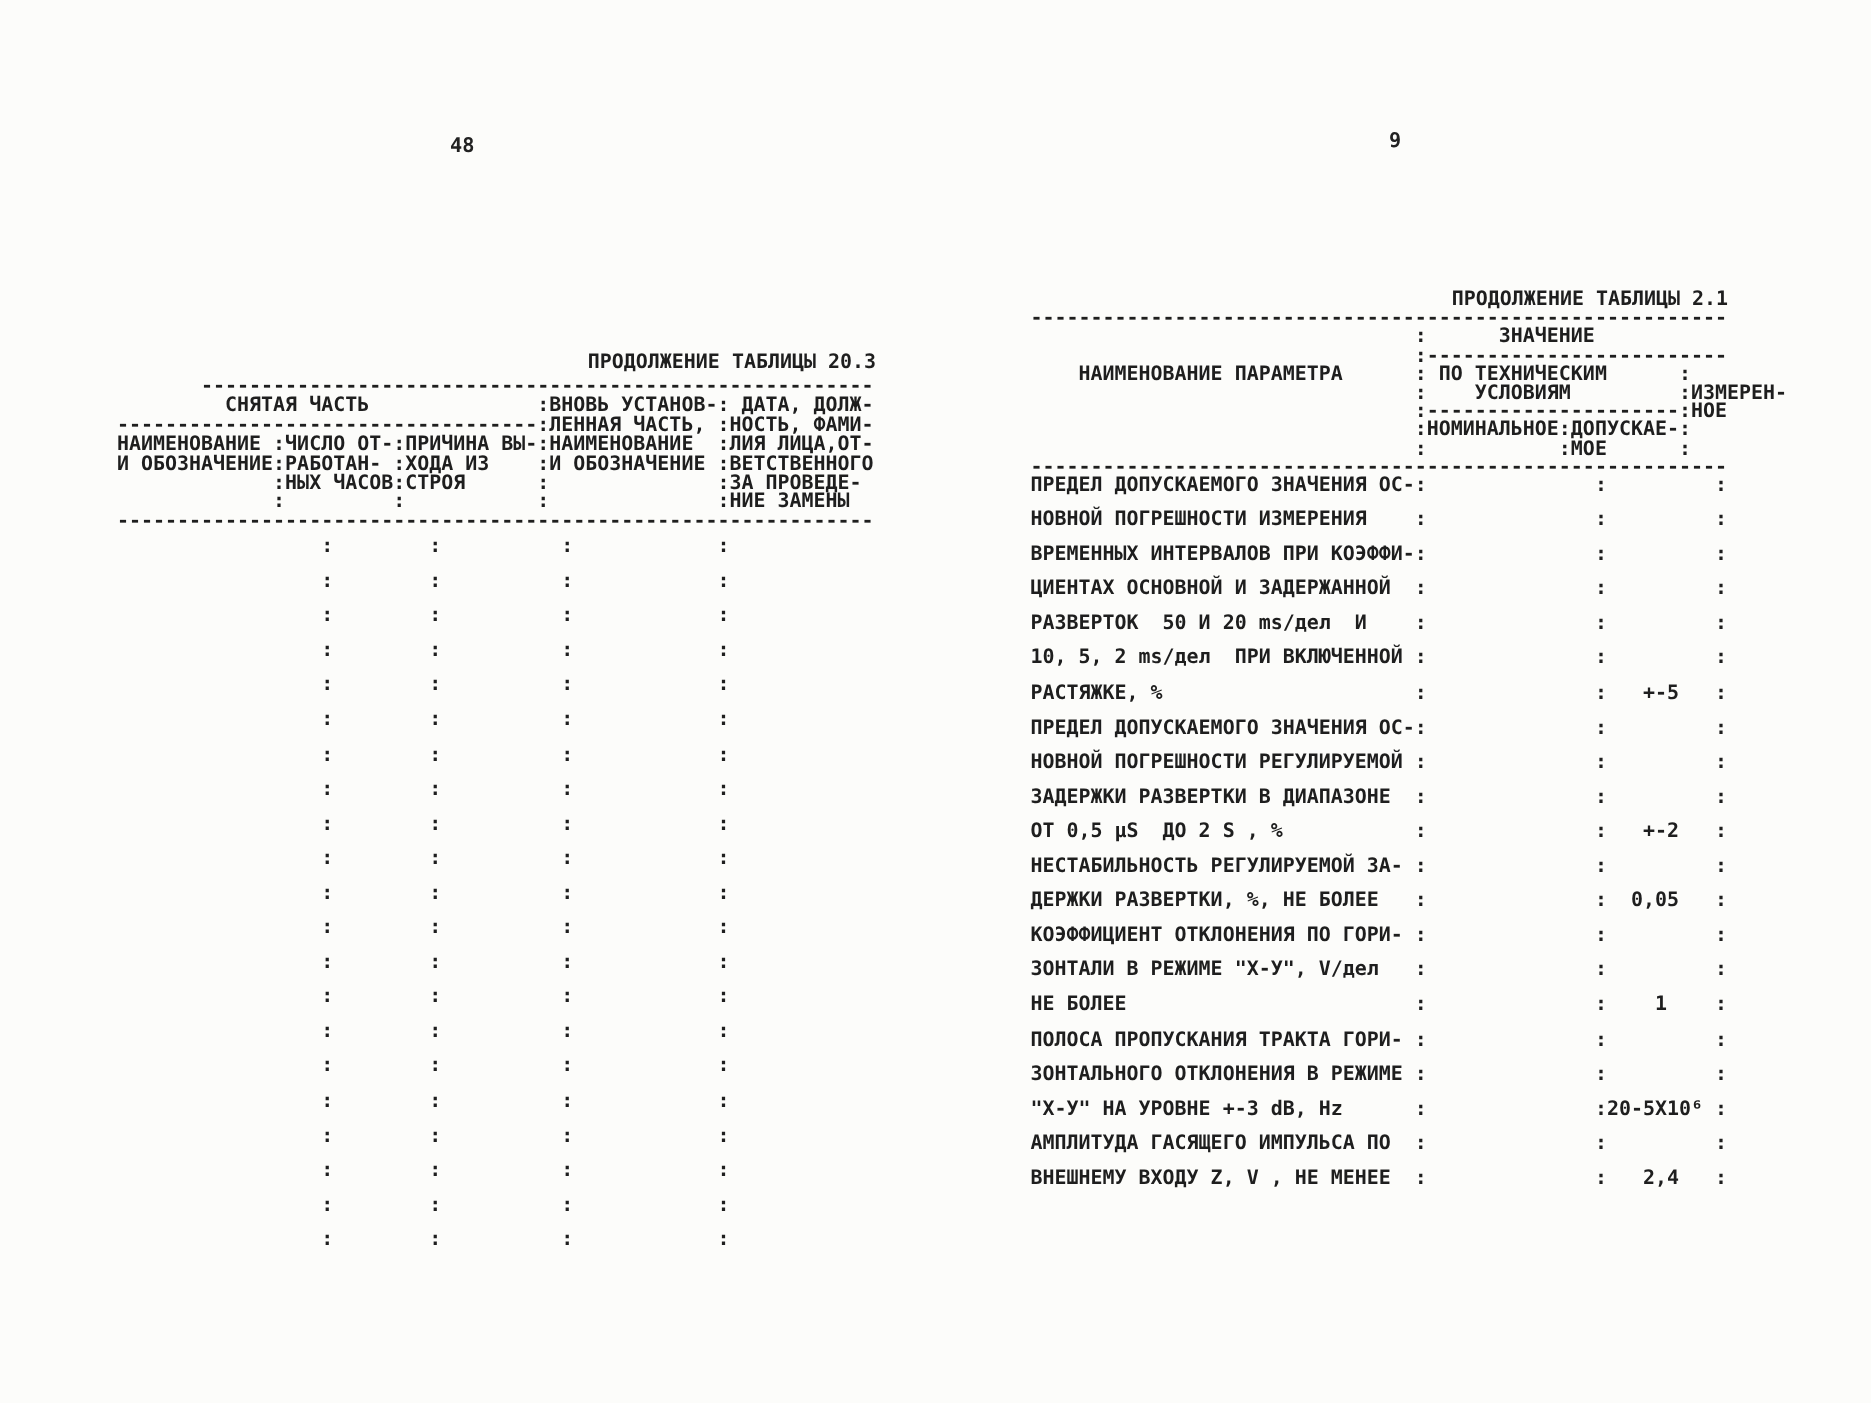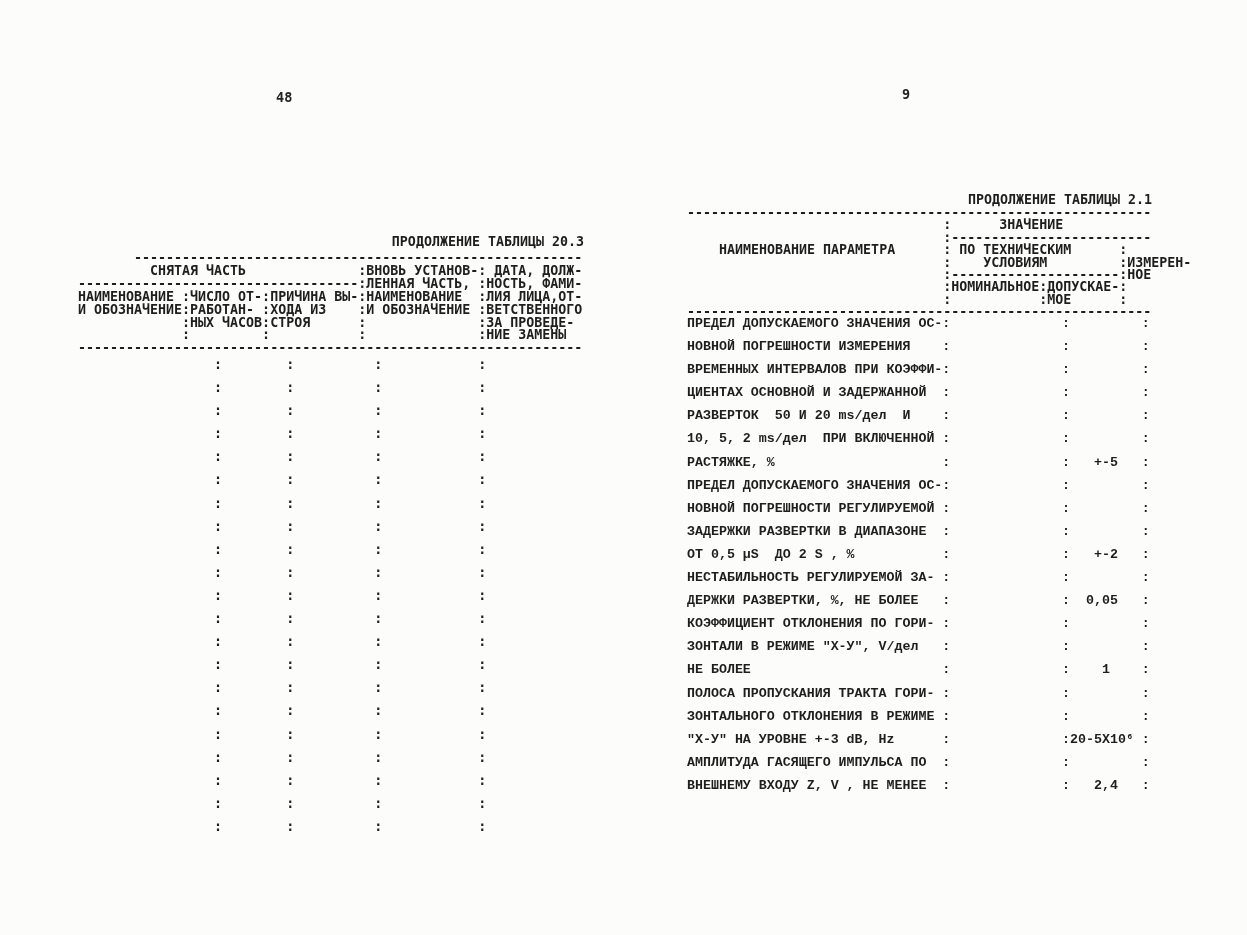--- a/index.html
+++ b/index.html
@@ -15,31 +15,31 @@
     font-size:13.3px;
     color:#1e1e1e;
     white-space:pre;
     letter-spacing:0;
     margin-top:24px;
   }
   .ln{white-space:pre;}
   .pageno{
     position:absolute;
     font-family:"DejaVu Sans Mono","Liberation Mono",monospace;
-    font-weight:700;font-size:13.5px;color:#222;
+    font-weight:700;font-size:13.5px;color:#222;margin-left:24px;
   }
   .caption{text-align:right;}
   
   #left-caption{left:78px;top:211px;width:506px;line-height:13px;}
   #left-header{left:78px;top:228px;line-height:12.9px;}
   #left-body{left:78px;top:329px;line-height:23.1px;}
   
   #right-caption{left:687px;top:169px;width:465px;line-height:13px;}
   #right-header{left:687px;top:183px;line-height:12.4px;}
-  #right-body{left:687px;top:288px;line-height:23.1px;font-family:Liberation Mono, monospace;}
+  #right-body{left:687px;top:288px;line-height:23.1px;}
   #left-pageno{left:276px;top:89px;}
   #right-pageno{left:902px;top:86px;}
 </style>
 </head>
 <body>
 
 <div class="scan">
 
   <div>
     <div class="pageno" id="left-pageno">48</div>

